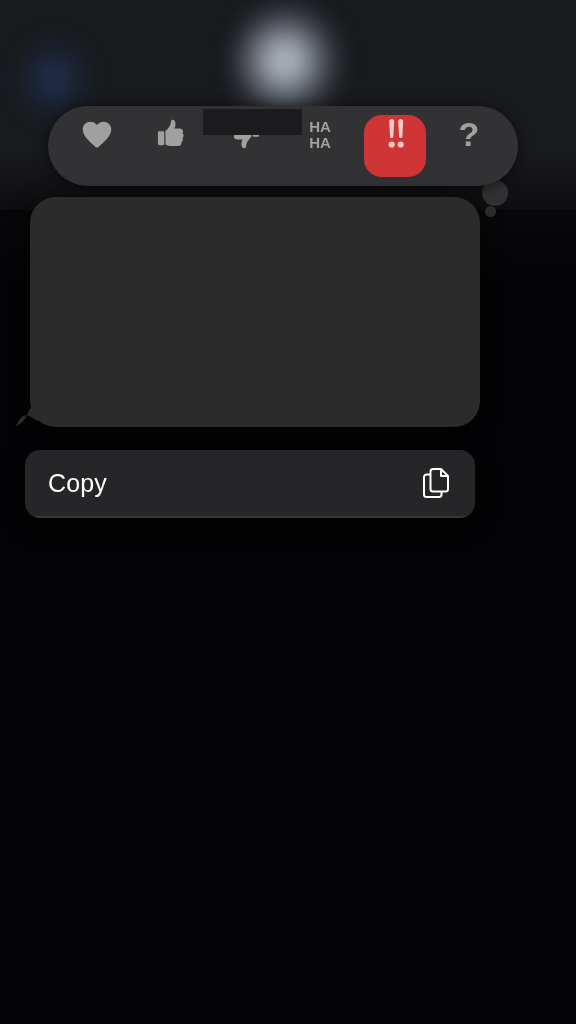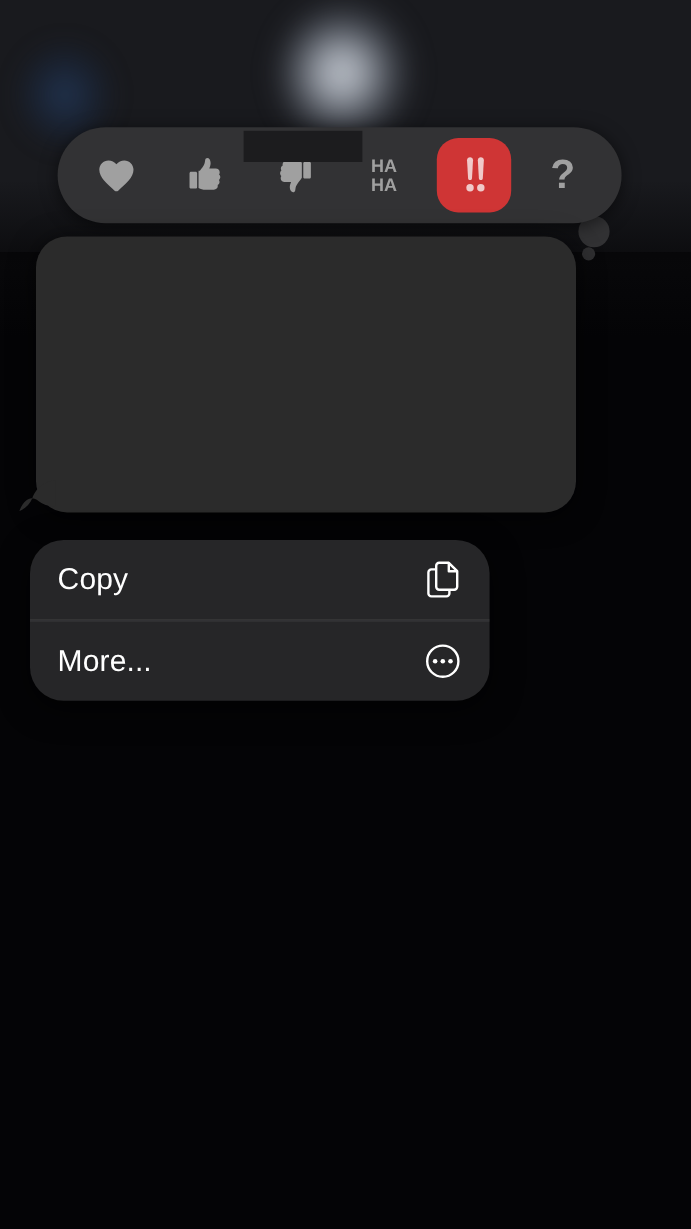--- a/index.html
+++ b/index.html
@@ -97,21 +97,21 @@
     justify-content: space-between;
     padding: 0 18px;
     box-sizing: border-box;
     box-shadow: 0 2px 14px rgba(0,0,0,0.55);
   }
   .tapback-item {
     width: 62px;
     height: 62px;
     border-radius: 18px;
     display: flex;
-    align-items: center;
+    align-items: flex-start;
     justify-content: center;
     flex: 0 0 auto;
     position: relative;
   }
   .tapback-item.selected {
     background: #cf3535;
   }
   .tapback-item svg { display: block; }
   .tb-glyph { fill: #a0a0a0; }
   .tb-glyph-sel { fill: #f0c9c9; }
@@ -163,23 +163,23 @@
     top: 398px;
     width: 30px;
     height: 30px;
   }
 
   
   .context-menu {
     position: absolute;
     left: 25px;
     top: 450px;
-    width: 383px;
+    width: 450px;
     background: #262628;
-    border-radius: 28px;
+    border-radius: 15px;
     overflow: hidden;
     box-shadow: 0 6px 26px rgba(0,0,0,0.65);
   }
   .menu-row {
     height: 66px;
     display: flex;
     align-items: center;
     justify-content: space-between;
     padding: 0 22px 0 23px;
     box-sizing: border-box;
@@ -304,27 +304,16 @@
           <path fill="none" stroke="#ffffff" stroke-width="2" stroke-linejoin="round" d="M20.5 24.5v3A2.5 2.5 0 0 1 18 30H5.5A2.5 2.5 0 0 1 3 27.5V10a2.5 2.5 0 0 1 2.5-2.5h4"></path>
         </svg>
       </span>
     </div>
 
     <div class="menu-divider"></div>
 
 
     <div class="menu-divider"></div>
 
-    <div class="menu-row">
-      <span class="menu-label">More...</span>
-      <span class="menu-icon">
-        <svg width="30" height="30" viewBox="0 0 30 30">
-          <circle cx="15" cy="15" r="13" fill="none" stroke="#ffffff" stroke-width="2"></circle>
-          <circle cx="8.6" cy="15" r="1.9" fill="#ffffff"></circle>
-          <circle cx="15" cy="15" r="1.9" fill="#ffffff"></circle>
-          <circle cx="21.4" cy="15" r="1.9" fill="#ffffff"></circle>
-        </svg>
-      </span>
-    </div>
 
   </div>
 
 </div>
 
 </body></html>

